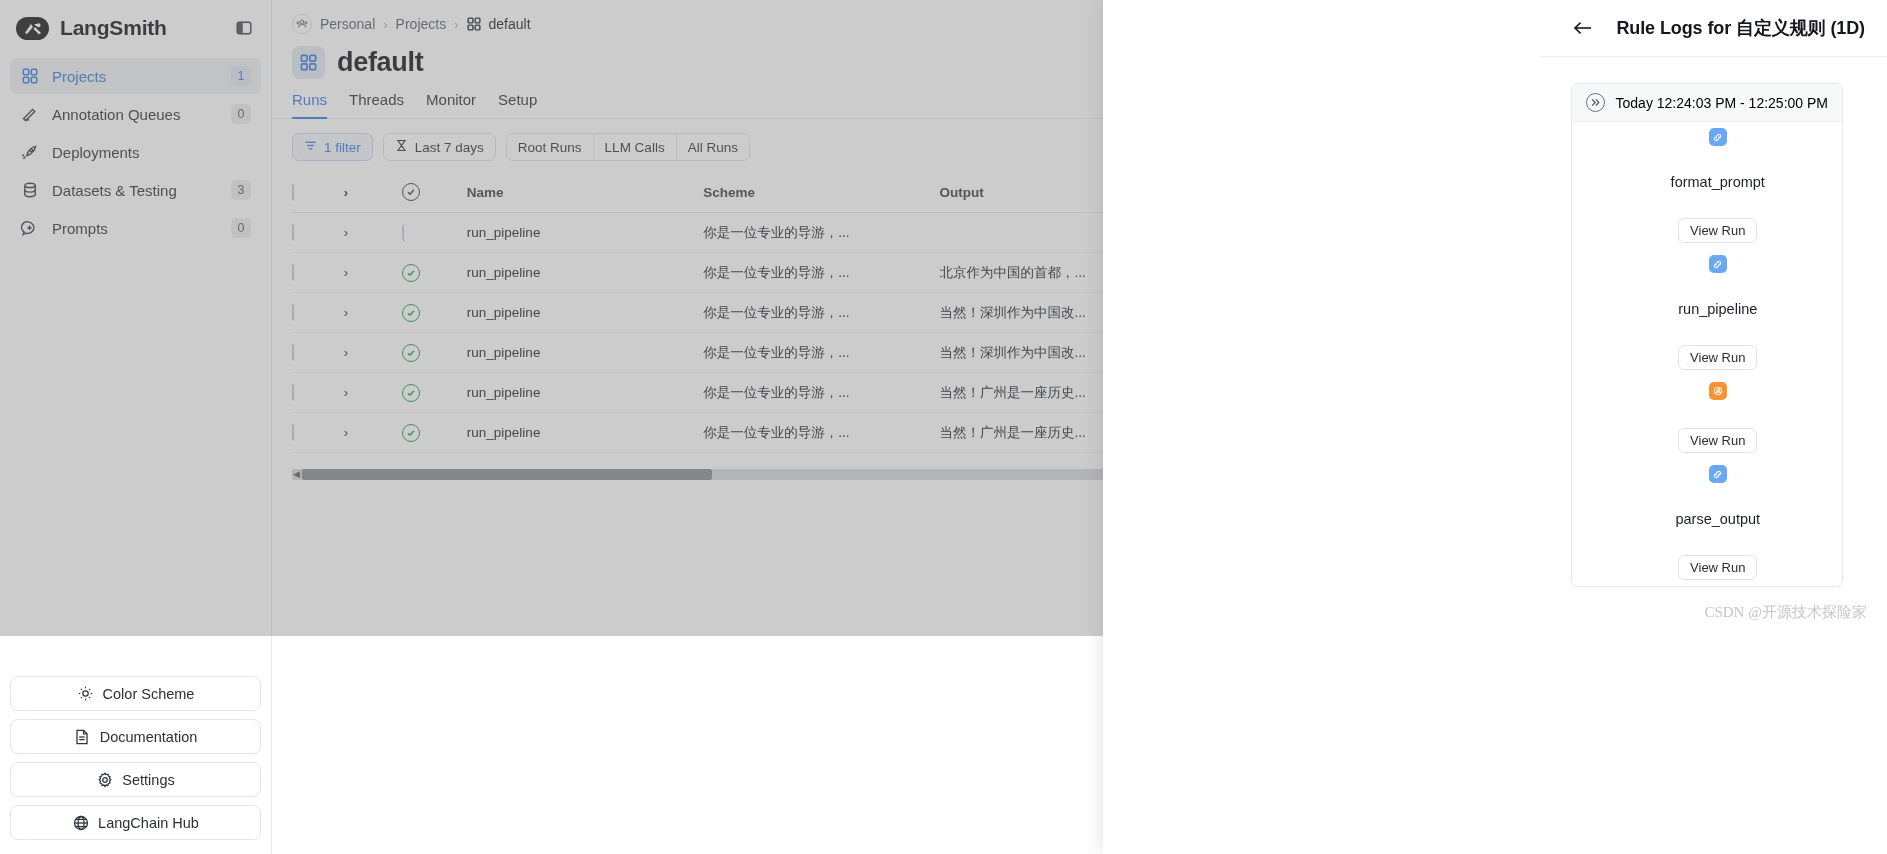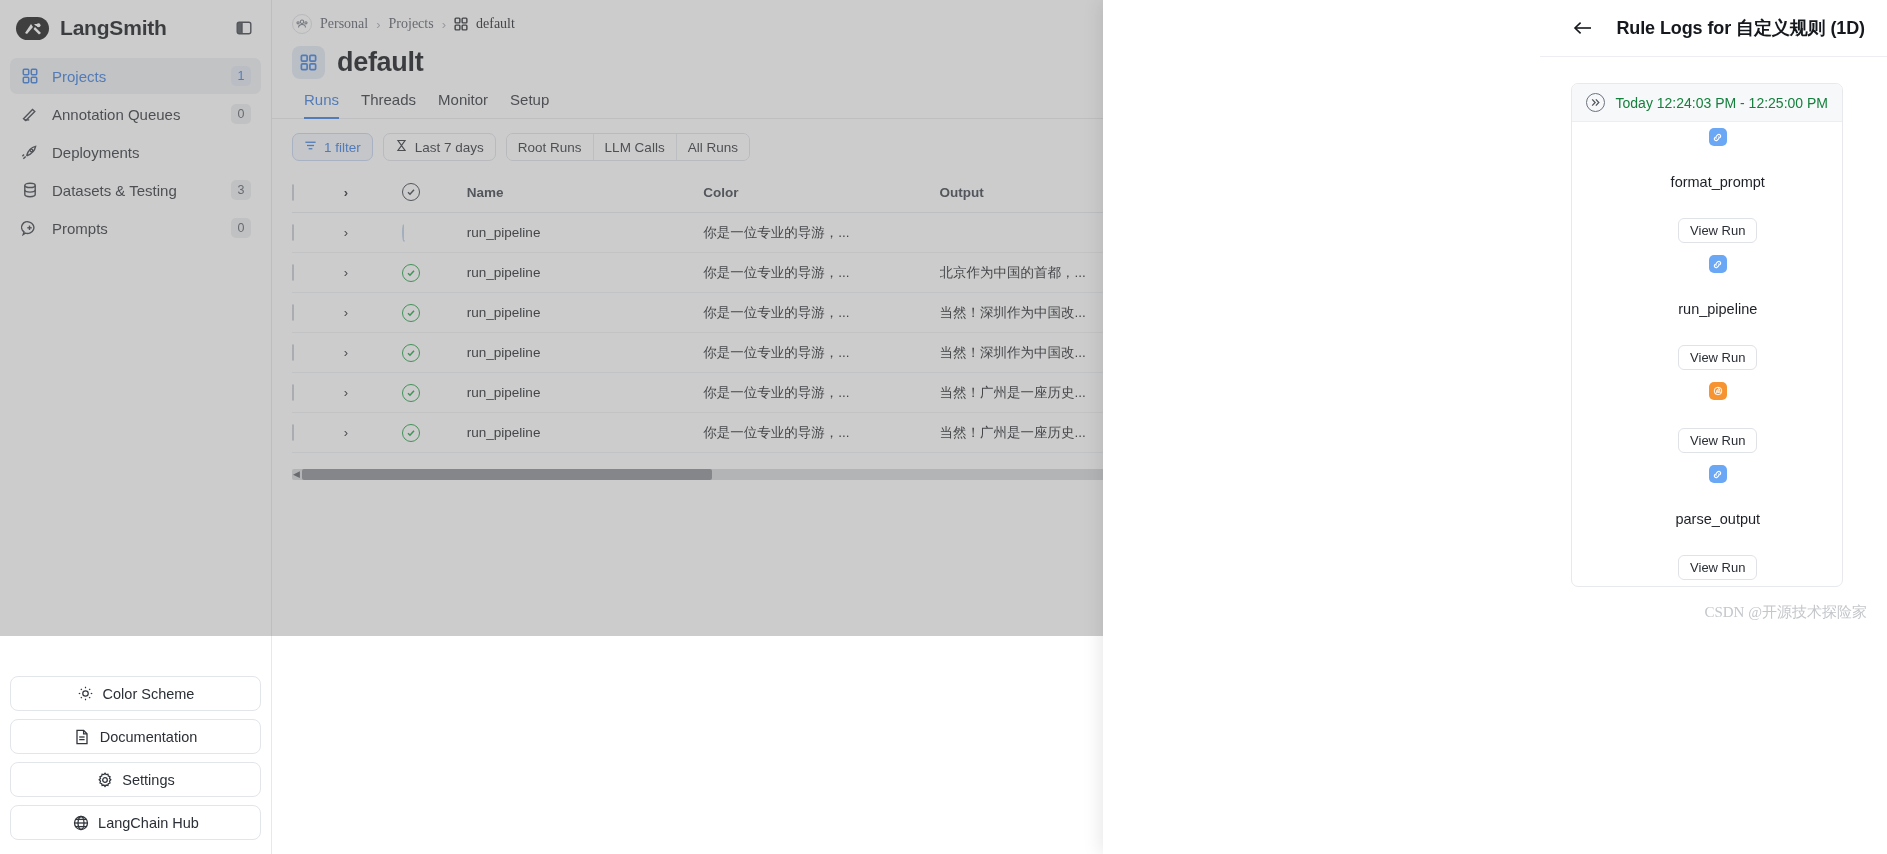--- a/index.html
+++ b/index.html
@@ -59,37 +59,37 @@
   .btn-wide .ico { width: 17px; height: 17px; display: flex; align-items: center; justify-content: center; color: #31353c; }
 
   
   .main { position: absolute; left: 272px; top: 0; right: 0; height: 854px; background: #fff; overflow: hidden; }
 
   .breadcrumb { display: flex; align-items: center; gap: 8px; padding: 14px 20px 0 20px; font-size: 14px; color: #5d636d; }
   .crumb-av {
     width: 20px; height: 20px; border-radius: 50%; border: 1px solid #dcdfe4;
     display: flex; align-items: center; justify-content: center; color: #6f7681;
   }
-  .crumb { color: #5d636d; cursor: pointer; font-family: Liberation Serif, serif; }
+  .crumb { color: #5d636d; cursor: pointer; }
   .crumb.cur { color: #23262b; }
   .crumb-sep { color: #a9aeb6; font-size: 13px; }
   .crumb-proj-ico { color: #23262b; display: flex; align-items: center; }
 
   .title-row { display: flex; align-items: center; padding: 12px 20px 0 20px; gap: 12px; }
   .title-badge {
     width: 33px; height: 33px; border-radius: 8px; background: #e3e9f4;
     display: flex; align-items: center; justify-content: center; color: #3b7ddd; flex: none;
   }
   .page-title { font-size: 27px; font-weight: 700; color: #15181c; letter-spacing: -0.3px; }
   .title-spacer { flex: 1; }
   .id-chip { display: flex; align-items: center; gap: 7px; font-size: 14px; color: #3f444b; cursor: pointer; padding-right: 6px; }
 
   .tabs { display: flex; gap: 22px; padding: 12px 20px 0 20px; border-bottom: 1px solid #e8eaed; }
   .tab { font-size: 15px; color: #32363d; padding-bottom: 9px; cursor: pointer; border-bottom: 2.5px solid transparent; margin-bottom: -1px; }
-  .tab.active { color: #3b7ddd; border-bottom-color: #3b7ddd; font-weight: 400; margin-left: 12px; }
+  .tab.active { color: #3b7ddd; border-bottom-color: #3b7ddd; font-weight: 400; }
 
   .filters { display: flex; align-items: center; gap: 10px; padding: 14px 20px 0 20px; }
   .chip {
     height: 28px; padding: 0 11px; border-radius: 7px; border: 1px solid #dfe2e7;
     background: #fff; display: flex; align-items: center; gap: 7px;
     font-size: 13.5px; color: #32363d; cursor: pointer; white-space: nowrap;
   }
   .chip.accent { color: #3b7ddd; border-color: #c5d6f0; background: #f2f6fc; }
   .seg { display: flex; border: 1px solid #dfe2e7; border-radius: 7px; overflow: hidden; height: 28px; }
   .seg-btn { padding: 0 11px; display: flex; align-items: center; font-size: 13.5px; color: #32363d; background: #fff; cursor: pointer; border-right: 1px solid #e6e9ed; }
@@ -129,21 +129,21 @@
   .modal-header { display: flex; align-items: center; gap: 22px; padding: 16px 22px 16px 32px; border-bottom: 1px solid #eceef1; }
   .back-btn { width: 22px; height: 22px; display: flex; align-items: center; justify-content: center; color: #15181c; cursor: pointer; flex: none; }
   .modal-title { font-size: 18px; color: #15181c; letter-spacing: -0.1px; }
   .modal-title .cn { font-weight: 700; }
   .modal-body { flex: 1; padding: 26px 44px 0 44px; overflow: hidden; position: relative; }
 
   .log-card { border: 1px solid #e7e9ec; border-radius: 7px; overflow: hidden; }
   .log-head {
     display: flex; align-items: center; gap: 11px;
     background: #f7f8fa; border-bottom: 1px solid #eceef1;
-    padding: 9px 14px; font-size: 14px; color: #15803d;
+    padding: 9px 14px; font-size: 14px; color: #000000;
   }
   .log-head .dbl { width: 19px; height: 19px; border-radius: 50%; border: 1.4px solid #6c727c; display:flex;align-items:center;justify-content:center; color:#50565f; font-size:10px; flex:none; }
   .log-row { display: flex; align-items: center; padding: 6px 14px 6px 36px; gap: 28px; flex-direction: column; }
   .run-ico { width: 18px; height: 18px; border-radius: 5px; display: flex; align-items: center; justify-content: center; flex: none; }
   .run-ico.chain { background: #6aa7f5; }
   .run-ico.llm { background: #f59430; }
   .run-name { font-size: 14.5px; color: #1d2026; flex: 1; }
   .view-run {
     border: 1px solid #dfe2e7; border-radius: 6px; background: #fff;
     font-size: 13px; color: #2a2e35; padding: 4px 11px; cursor: pointer; white-space: nowrap;
@@ -390,21 +390,21 @@
               <th><span class="cbox"></span></th>
               <th><span class="chev">›</span></th>
               <th>
                 <span class="status-ok" style="border-color:#3c424b;color:#3c424b">
                   <svg width="10" height="10" viewBox="0 0 10 10" fill="none" stroke="currentColor" stroke-width="1.5">
                       <path d="M2 5.2 L4 7.2 L8 2.8"></path>
                     </svg>
                 </span>
               </th>
               <th>Name</th>
-              <th>Color</th>
+              <th>Scheme</th>
               <th>Output</th>
               <th>Start Time</th>
             </tr>
           </thead>
           <tbody>
             <tr>
               <td><span class="cbox"></span></td>
               <td><span class="chev">›</span></td>
               <td><span class="status-run"></span></td>
               <td class="cell-pad">run_pipeline</td>

